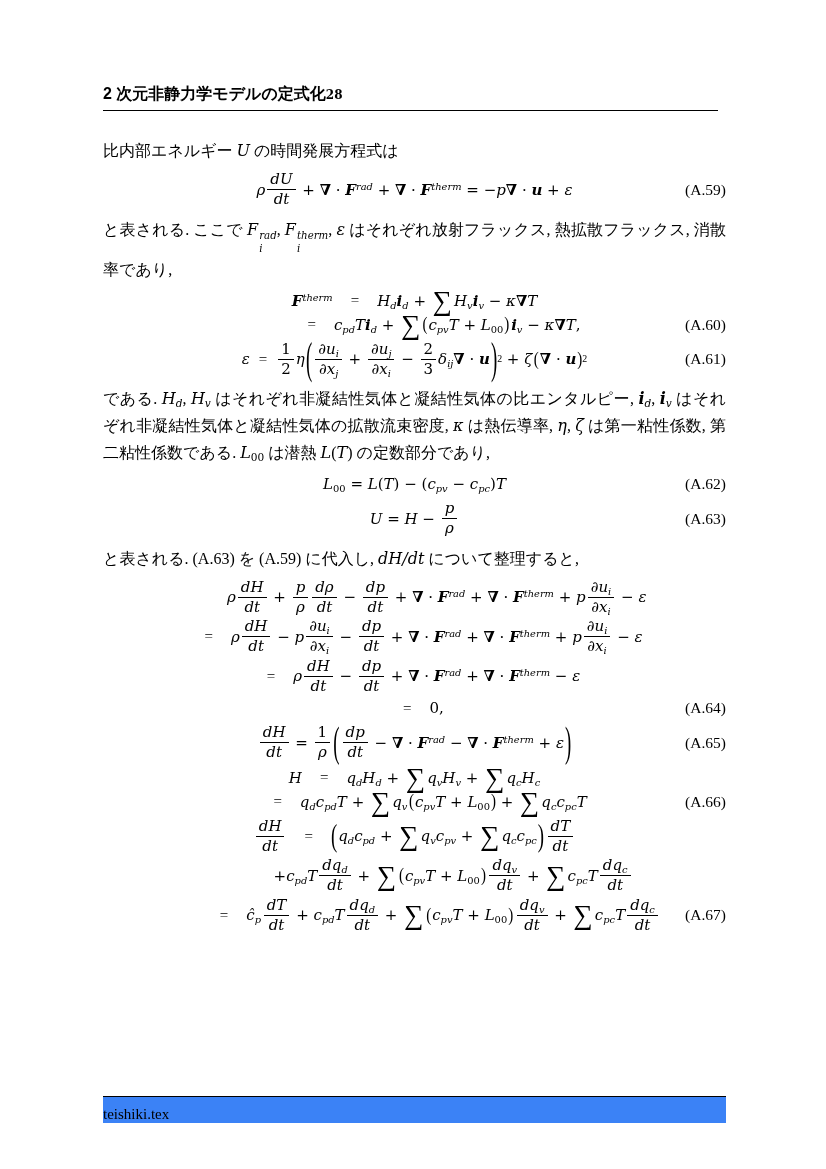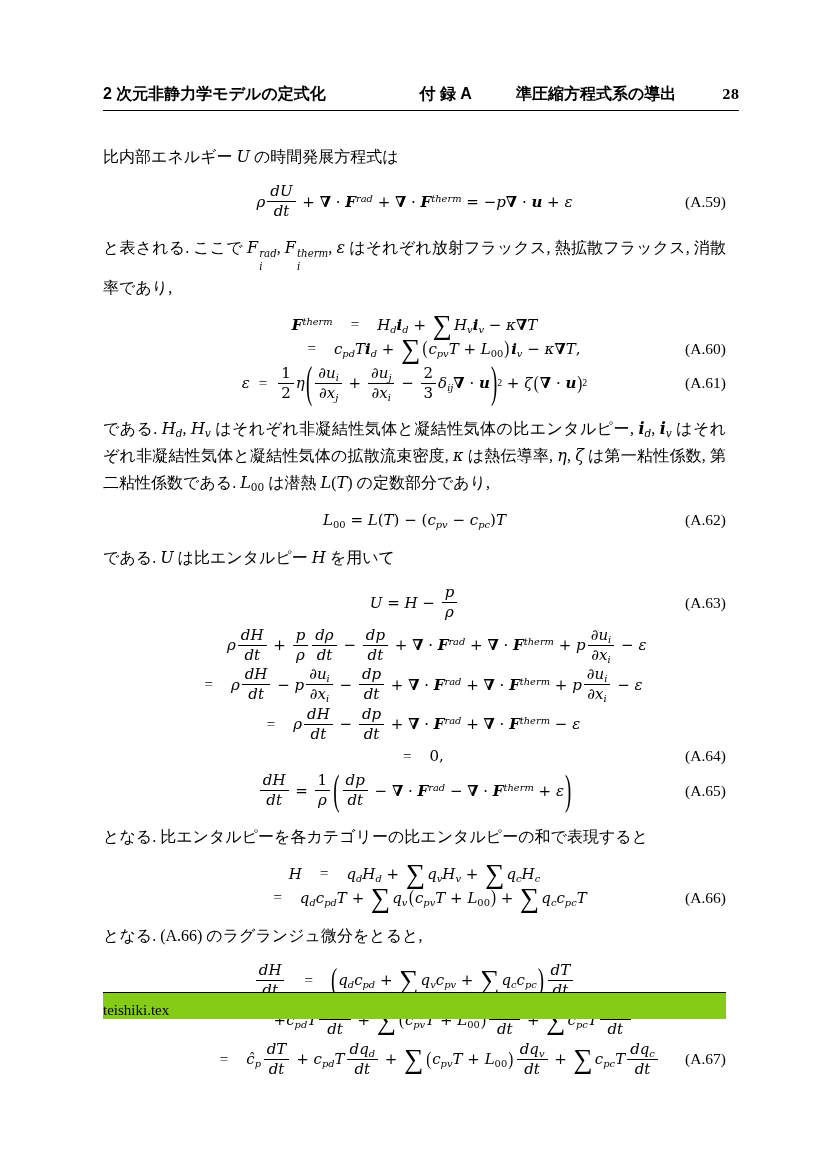--- a/index.html
+++ b/index.html
@@ -1,28 +1,28 @@
 <!DOCTYPE html>
 <html lang="ja"><head>
 <meta charset="utf-8">
 <style>
   html,body{margin:0;padding:0;background:#ffffff;}
   .page{position:relative;width:826px;height:1169px;background:#fff;color:#000;
         font-family:"Liberation Serif","DejaVu Serif",serif;overflow:hidden;}
   
-  .header{position:absolute;left:103px;right:87px;top:84px;}
+  .header{position:absolute;left:103px;right:108px;top:84px;}
   .header-row{display:flex;align-items:baseline;font-weight:bold;font-size:16px;
               font-family:"Liberation Sans",sans-serif;}
   .h-mid{margin-left:auto;margin-right:46px;white-space:nowrap;}
   .h-gap{display:inline-block;width:44px;}
   .h-page{font-family:"DejaVu Serif",serif;font-size:12px;}
   .header-rule{border-bottom:1.4px solid #000;margin-top:5px;}
   
   .content{position:absolute;left:103px;width:623px;top:130px;}
-  p.para{margin:13px 0;font-size:16px;line-height:27px;text-align:justify;}
+  p.para{margin:7px 0;font-size:16px;line-height:27px;text-align:justify;}
   
   .eqblock{margin:5px 0;font-size:15px;}
   .eqline{display:flex;align-items:center;margin:2px 0;min-height:22px;}
   .fill{flex:1 1 0;}
   .balancer,.tagcell{width:54px;flex:0 0 auto;}
   .tagcell{text-align:right;font-size:15.5px;white-space:nowrap;}
   .lhs{display:inline-flex;align-items:center;justify-content:flex-end;white-space:nowrap;}
   .rel{display:inline-flex;align-items:center;justify-content:center;padding:0 9px;white-space:nowrap;}
   .rhs{display:inline-flex;align-items:center;white-space:nowrap;}
   
@@ -37,34 +37,31 @@
   .msum{font-size:180%;line-height:0;margin:0 2px;vertical-align:-0.1em;}
   .mgroup{display:inline-flex;align-items:center;}
   .mparen{display:inline-block;line-height:1;vertical-align:middle;}
   .gbody{display:inline-flex;align-items:center;padding:0 1px;}
   sub.msub{font-size:66%;vertical-align:-0.3em;line-height:0;}
   sup.msup{font-size:66%;vertical-align:0.5em;line-height:0;}
   .gsup{font-size:66%;line-height:0;display:inline-block;}
   .msupsub{display:inline-flex;flex-direction:column;align-items:flex-start;
            font-size:64%;line-height:1.2;vertical-align:-0.45em;margin-left:1px;}
   
-  .footer{position:absolute;left:103px;right:100px;top:992px;background:#84cc16;}
+  .footer{position:absolute;left:103px;right:100px;top:1096px;background:#3b82f6;}
   .footer-rule{border-bottom:1px solid #000;}
   .footer-row{display:flex;justify-content:space-between;font-size:15px;padding-top:9px;}
 </style>
 </head>
 <body>
 
 <div class="page">
   <div class="header">
     <div class="header-row">
       <span class="h-left">2 次元非静力学モデルの定式化</span>
-      <span class="h-mid">
-        <span>付 録 A</span><span class="h-gap"></span><span>準圧縮方程式系の導出</span>
-      </span>
       <span class="h-page">28</span>
     </div>
     <div class="header-rule"></div>
   </div>
 
   <main class="content" id="doc-content">
       <p class="para">比内部エネルギー <span class="mi">U</span> の時間発展方程式は</p>
       <div class="eqblock">
         <div class="eqline">
           <span class="balancer"></span>
@@ -251,21 +248,20 @@
             <span class="msb"><span class="mi">c</span><sub class="msub"><span class="mi">pv</span></sub></span>
             <span class="mt">&nbsp;−&nbsp;</span>
             <span class="msb"><span class="mi">c</span><sub class="msub"><span class="mi">pc</span></sub></span>
             <span class="mt">)</span>
             <span class="mi">T</span>
           </span>
           <span class="fill"></span>
           <span class="tagcell">(A.62)</span>
         </div>
       </div>
-      <p class="para">である. <span class="mi">U</span> は比エンタルピー <span class="mi">H</span> を用いて</p>
       <div class="eqblock">
         <div class="eqline">
           <span class="balancer"></span>
           <span class="fill"></span>
           <span class="rhs">
             <span class="mi">U</span>
             <span class="mt">&nbsp;=&nbsp;</span>
             <span class="mi">H</span>
             <span class="mt">&nbsp;−&nbsp;</span>
             <span class="mfrac">
@@ -274,20 +270,21 @@
               </span>
               <span class="fden">
                 <span class="mi">ρ</span>
               </span>
             </span>
           </span>
           <span class="fill"></span>
           <span class="tagcell">(A.63)</span>
         </div>
       </div>
+      <p class="para">と表される. (A.63) を (A.59) に代入し, <span class="mi">dH/dt</span> について整理すると,</p>
       <div class="eqblock">
         <div class="eqline">
           <span class="balancer"></span>
           <span class="fill"></span>
           <span class="lhs" style="min-width: 0px;"></span>
           <span class="rel" style="min-width: 26.4688px;"></span>
           <span class="rhs">
             <span class="mi">ρ</span>
             <span class="mfrac">
               <span class="fnum">
@@ -500,21 +497,20 @@
                 <span class="mt">&nbsp;+&nbsp;</span>
                 <span class="mi">ε</span>
               </span>
               <span class="mparen" style="transform: scaleY(2.2); font-size: 125%;">)</span>
             </span>
           </span>
           <span class="fill"></span>
           <span class="tagcell">(A.65)</span>
         </div>
       </div>
-      <p class="para">となる. 比エンタルピーを各カテゴリーの比エンタルピーの和で表現すると</p>
       <div class="eqblock">
         <div class="eqline">
           <span class="balancer"></span>
           <span class="fill"></span>
           <span class="lhs" style="min-width: 13.0938px;">
             <span class="mi">H</span>
           </span>
           <span class="rel" style="min-width: 26.4688px;">=</span>
           <span class="rhs">
             <span class="msb"><span class="mi">q</span><sub class="msub"><span class="mi">d</span></sub></span>
@@ -557,21 +553,20 @@
             <span class="mt">&nbsp;+&nbsp;</span>
             <span class="msum">∑</span>
             <span class="msb"><span class="mi">q</span><sub class="msub"><span class="mi">c</span></sub></span>
             <span class="msb"><span class="mi">c</span><sub class="msub"><span class="mi">pc</span></sub></span>
             <span class="mi">T</span>
           </span>
           <span class="fill"></span>
           <span class="tagcell">(A.66)</span>
         </div>
       </div>
-      <p class="para">となる. (A.66) のラグランジュ微分をとると,</p>
       <div class="eqblock">
         <div class="eqline">
           <span class="balancer"></span>
           <span class="fill"></span>
           <span class="lhs" style="min-width: 32.6875px;">
             <span class="mfrac">
               <span class="fnum">
                 <span class="mi">dH</span>
               </span>
               <span class="fden">

